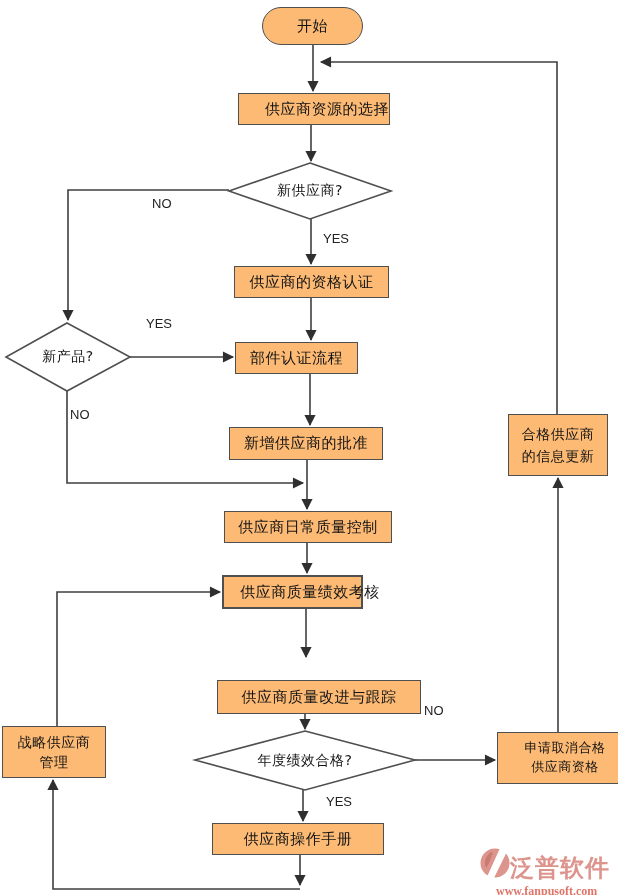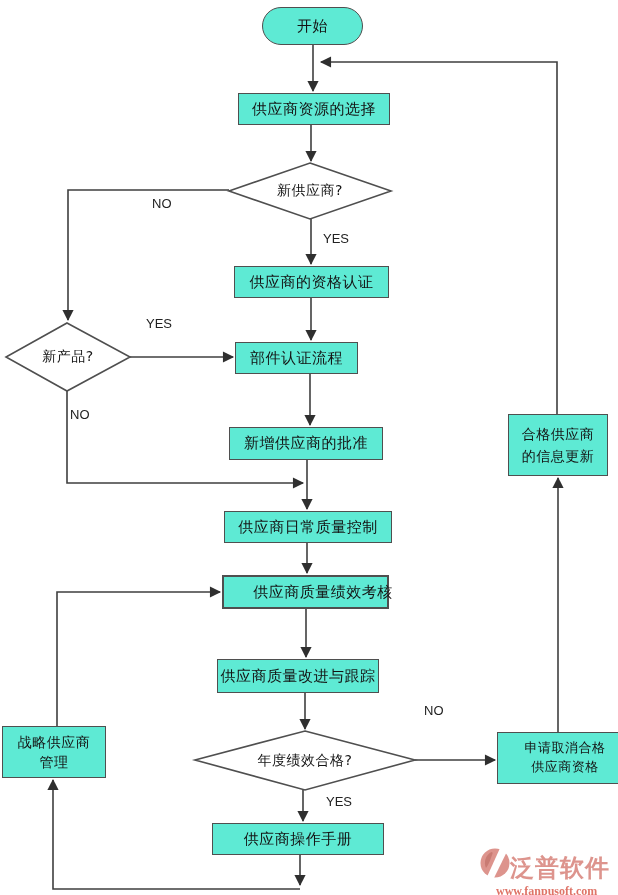--- a/index.html
+++ b/index.html
@@ -12,44 +12,44 @@
   }
   html,body{margin:0;padding:0;}
   body{
     width:618px;height:895px;background:var(--bg-color);
     font-family:"DejaVu Sans","Liberation Sans",sans-serif;
     overflow:hidden;
   }
   .canvas{position:relative;width:618px;height:895px;background:var(--bg-color);}
   .edges{position:absolute;left:0;top:0;width:618px;height:895px;}
   .node{
-    position:absolute;box-sizing:border-box;background:#5eead4;
+    position:absolute;box-sizing:border-box;background:#fdba74;
     border:1.5px solid var(--border-color);
     display:flex;flex-direction:column;align-items:center;justify-content:center;
     font-size:15px;color:var(--text-color);text-align:center;line-height:1.5;
     letter-spacing:0.5px;
   }
   .node span{display:block;white-space:nowrap;}
   .dlabel{
     position:absolute;display:flex;align-items:center;justify-content:center;
     font-size:14px;color:var(--text-color);text-align:center;letter-spacing:0.5px;
   }
   .elabel{
     position:absolute;font-family:"Liberation Sans",sans-serif;
     font-size:13px;color:#222;
   }
   
   [data-name="node-start"]{left:262px;top:7px;width:101px;height:38px;border-radius:19px;}
-  [data-name="node-supplier-resource-selection"]{left:238px;top:93px;width:152px;height:32px;}
+  [data-name="node-supplier-resource-selection"]{left:238px;top:93px;width:152px;height:32px;align-items:flex-end;}
   [data-name="node-supplier-qualification"]{left:234px;top:266px;width:155px;height:32px;}
   [data-name="node-component-certification"]{left:235px;top:342px;width:123px;height:32px;}
   [data-name="node-new-supplier-approval"]{left:229px;top:427px;width:154px;height:33px;}
   [data-name="node-daily-quality-control"]{left:224px;top:511px;width:168px;height:32px;}
-  [data-name="node-quality-performance-assessment"]{left:222px;top:575px;width:167px;height:34px;border-width:2px;padding-left:35px;}
-  [data-name="node-quality-improvement-tracking"]{left:217px;top:659px;width:162px;height:34px;}
+  [data-name="node-quality-performance-assessment"]{left:222px;top:575px;width:141px;height:34px;border-width:2px;padding-left:35px;}
+  [data-name="node-quality-improvement-tracking"]{left:217px;top:680px;width:204px;height:34px;}
   [data-name="node-supplier-operation-manual"]{left:212px;top:823px;width:172px;height:32px;}
   [data-name="node-strategic-supplier-management"]{left:2px;top:726px;width:104px;height:52px;font-size:14px;line-height:1.45;}
   [data-name="node-qualified-supplier-info-update"]{left:508px;top:414px;width:100px;height:62px;font-size:14px;line-height:1.6;}
   [data-name="node-cancel-qualification-request"]{left:497px;top:732px;width:136px;height:52px;font-size:13px;line-height:1.45;}
   
   [data-name="label-new-supplier-decision"]{left:229px;top:163px;width:162px;height:56px;}
   [data-name="label-new-product-decision"]{left:6px;top:323px;width:124px;height:68px;}
   [data-name="label-annual-performance-decision"]{left:195px;top:731px;width:220px;height:59px;}
   
   [data-name="edge-label-new-supplier-no"]{left:152px;top:196px;}

